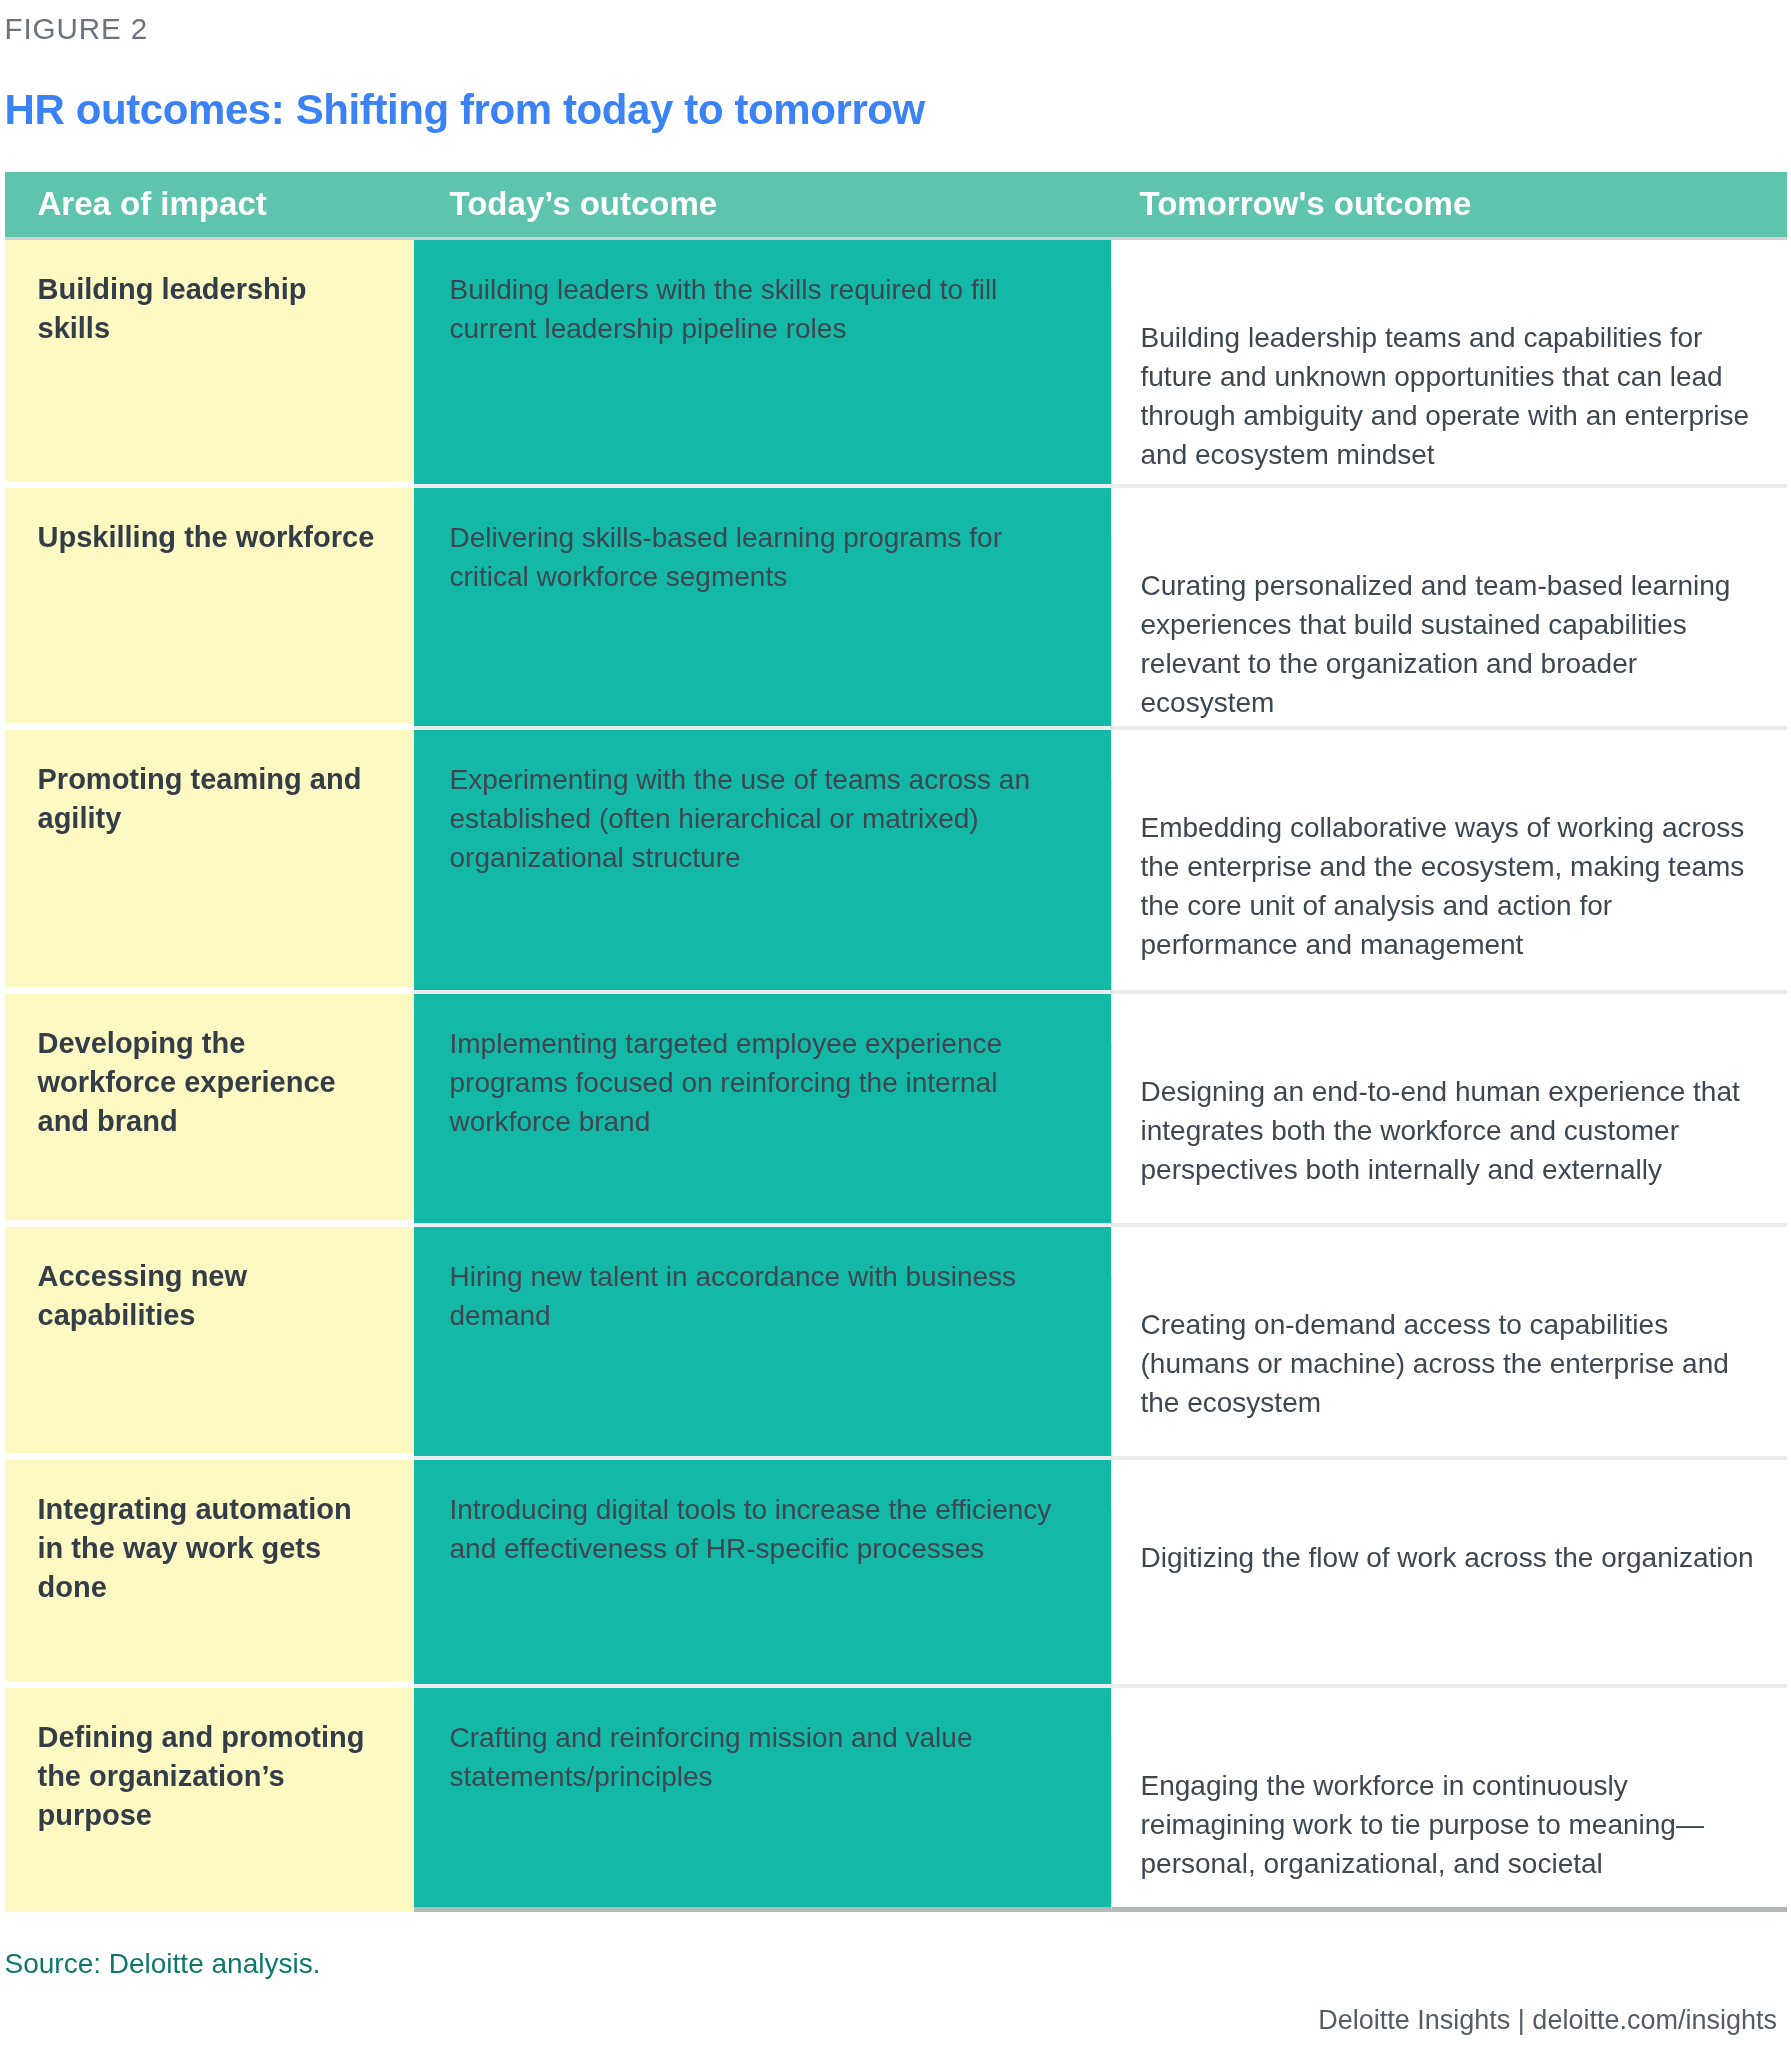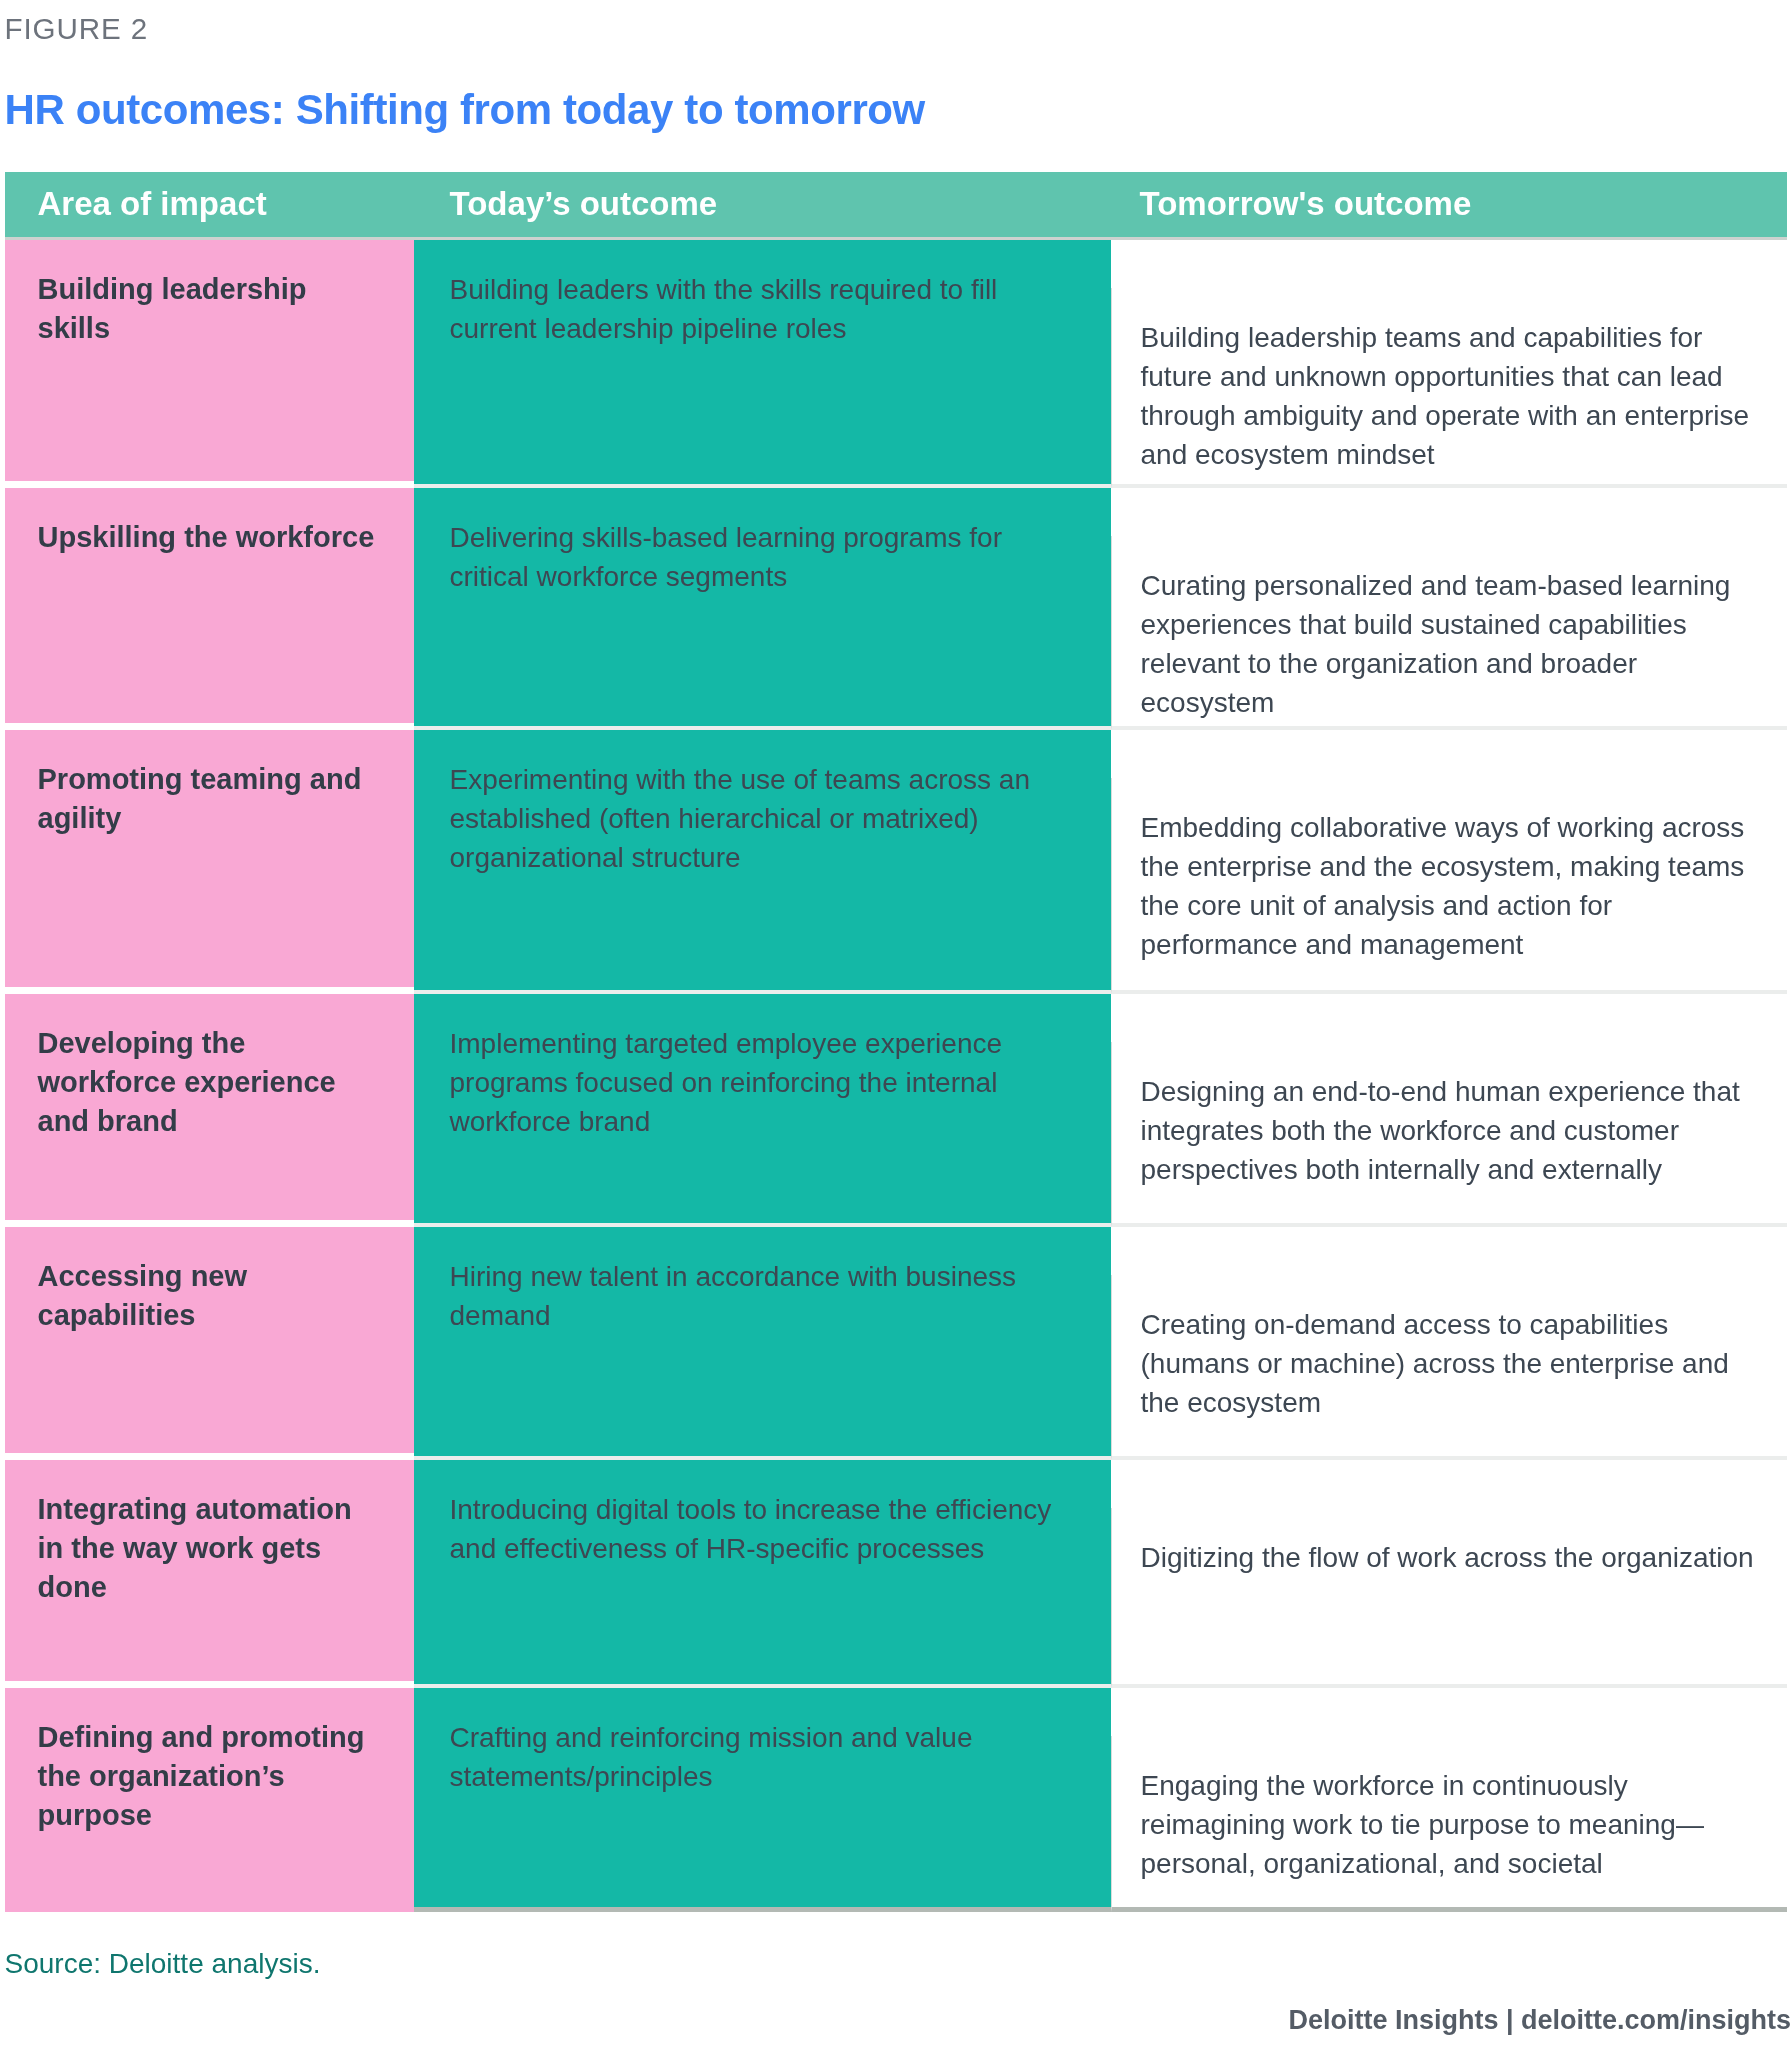--- a/index.html
+++ b/index.html
@@ -37,21 +37,21 @@
   .trow { display:grid; grid-template-columns:409px 697px 676px; }
   .r1{min-height:248px} .r2{min-height:242px} .r3{min-height:264px}
   .r4{min-height:233px} .r5{min-height:233px} .r6{min-height:228px} .r7{min-height:224px}
 
   .td {
     box-sizing:border-box;
     font-size:28px; line-height:39px;
     color:#3d4752; padding-top:30px;
   }
   .area {
-    background:#f9a8d4; color:#333d48; font-weight:700;
+    background:#fef9c3; color:#333d48; font-weight:700;
     font-size:29px;
     padding-left:33px; padding-right:36px;
     border-bottom:7.2px solid #ffffff;
   }
   .today {
     background:#14b8a6;
     padding-left:36px; padding-right:49px;
     border-bottom:4.5px solid #ebedec;
   }
   .tomorrow {
@@ -63,23 +63,23 @@
   }
   .r7 .today, .r7 .tomorrow { border-bottom:5.4px solid #b3b9b4; }
   .r7 .area { border-bottom:none; }
 
   .source {
     margin-top:34px;
     font-size:28px; line-height:36px;
     color:#0f766e;
   }
   .footer-brand {
-    position:absolute; right:0; bottom:12.5px;
+    position:absolute; right:14px; bottom:12.5px;
     font-size:27px; line-height:32px;
-    font-weight:700; color:#545c66;
+    font-weight:400; color:#545c66;
   }
 </style>
 </head>
 <body>
 
 <div class="page">
 
   <div class="figure-label">FIGURE 2</div>
   <h1 class="title">HR outcomes: Shifting from today to tomorrow</h1>
 

